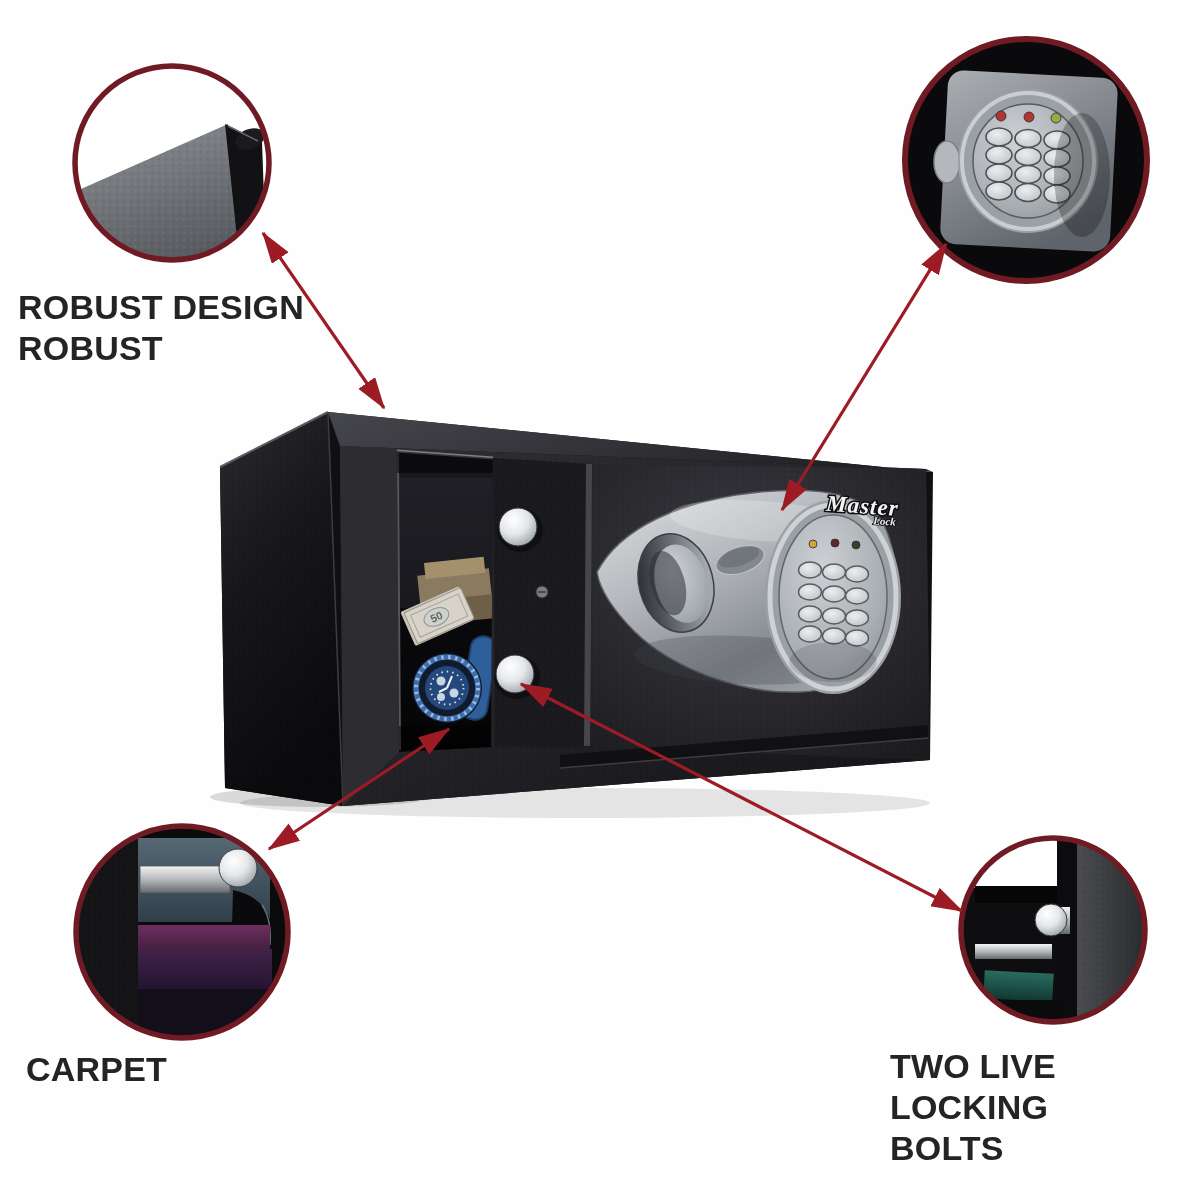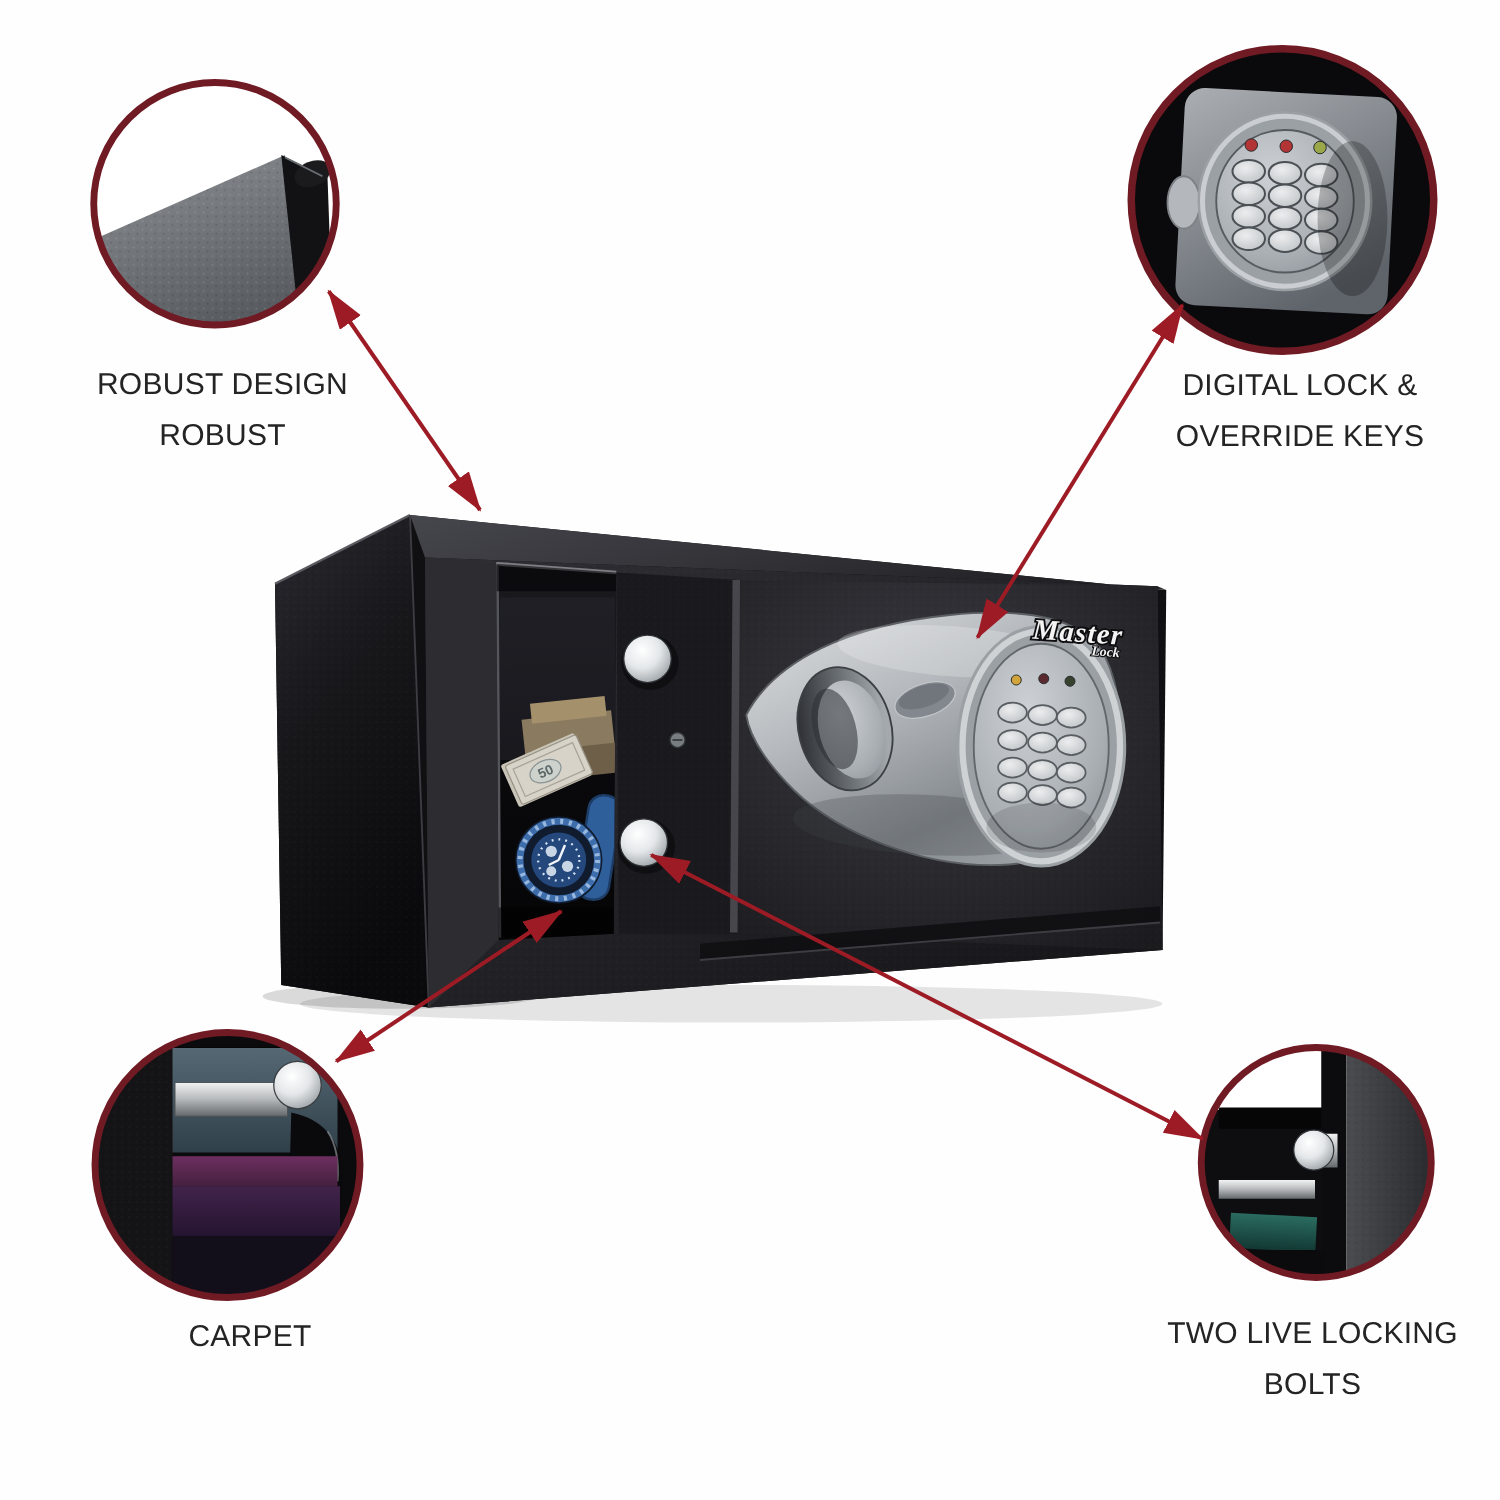--- a/index.html
+++ b/index.html
@@ -3,26 +3,26 @@
 <meta charset="utf-8">
 <style>
   html,body{margin:0;padding:0;background:#ffffff;}
   .canvas{
     position:relative;width:1200px;height:1200px;background:#fefefe;overflow:hidden;
     font-family:"Liberation Sans", sans-serif;
     --arrow:#9d1b24; --ring:#701a24; --label:#242424;
   }
   .scene{position:absolute;left:0;top:0;width:1200px;height:1200px;display:block;}
   .label{
-    position:absolute;text-align:center;color:var(--label);
-    font-size:24px;line-height:41px;font-weight:400;letter-spacing:0.2px;
+    position:absolute;color:var(--label);
+    font-size:34px;line-height:41px;font-weight:700;letter-spacing:0.2px;
   }
   .label-robust{left:18px;top:287px;width:320px;}
   .label-digital{left:880px;top:288px;width:320px;}
-  .label-carpet{left:40px;top:1049px;width:320px;}
+  .label-carpet{left:26px;top:1049px;width:320px;}
   .label-bolts{left:890px;top:1046px;width:320px;}
   .arrow-line{stroke:var(--arrow);stroke-width:3.2;fill:none;}
   .ring{fill:none;stroke:var(--ring);}
   .kbtn{fill:url(#gBtn);stroke:#585d62;stroke-width:1.4;}
   .kbtn2{fill:url(#gBtn);stroke:#4b5055;stroke-width:1.6;}
   .brand-big{font-family:"Liberation Serif",serif;font-style:italic;font-weight:bold;
     font-size:23px;fill:#f4f4f4;stroke:#0e0e10;stroke-width:3px;paint-order:stroke;letter-spacing:1px;}
   .brand-small{font-family:"Liberation Serif",serif;font-style:italic;font-weight:bold;
     font-size:11px;fill:#f4f4f4;stroke:#0e0e10;stroke-width:1.8px;paint-order:stroke;}
   .note-num{font-size:11px;fill:#5c6868;font-weight:bold;}
@@ -352,24 +352,20 @@
     <line class="arrow-line" x1="946" y1="244" x2="782" y2="510" marker-start="url(#aHeadS)" marker-end="url(#aHead)"></line>
     <line class="arrow-line" x1="449" y1="729" x2="269" y2="849" marker-start="url(#aHeadS)" marker-end="url(#aHead)"></line>
     <line class="arrow-line" x1="521" y1="684" x2="962" y2="911" marker-start="url(#aHeadS)" marker-end="url(#aHead)"></line>
   </g>
 </svg>
 
 <div class="label label-robust">
   <div>ROBUST DESIGN</div>
   <div>ROBUST</div>
 </div>
-<div class="label label-digital">
-  <div>DIGITAL LOCK &amp;</div>
-  <div>OVERRIDE KEYS</div>
-</div>
 <div class="label label-carpet">
   <div>CARPET</div>
 </div>
 <div class="label label-bolts">
   <div>TWO LIVE LOCKING</div>
   <div>BOLTS</div>
 </div>
 
 </div>
 

